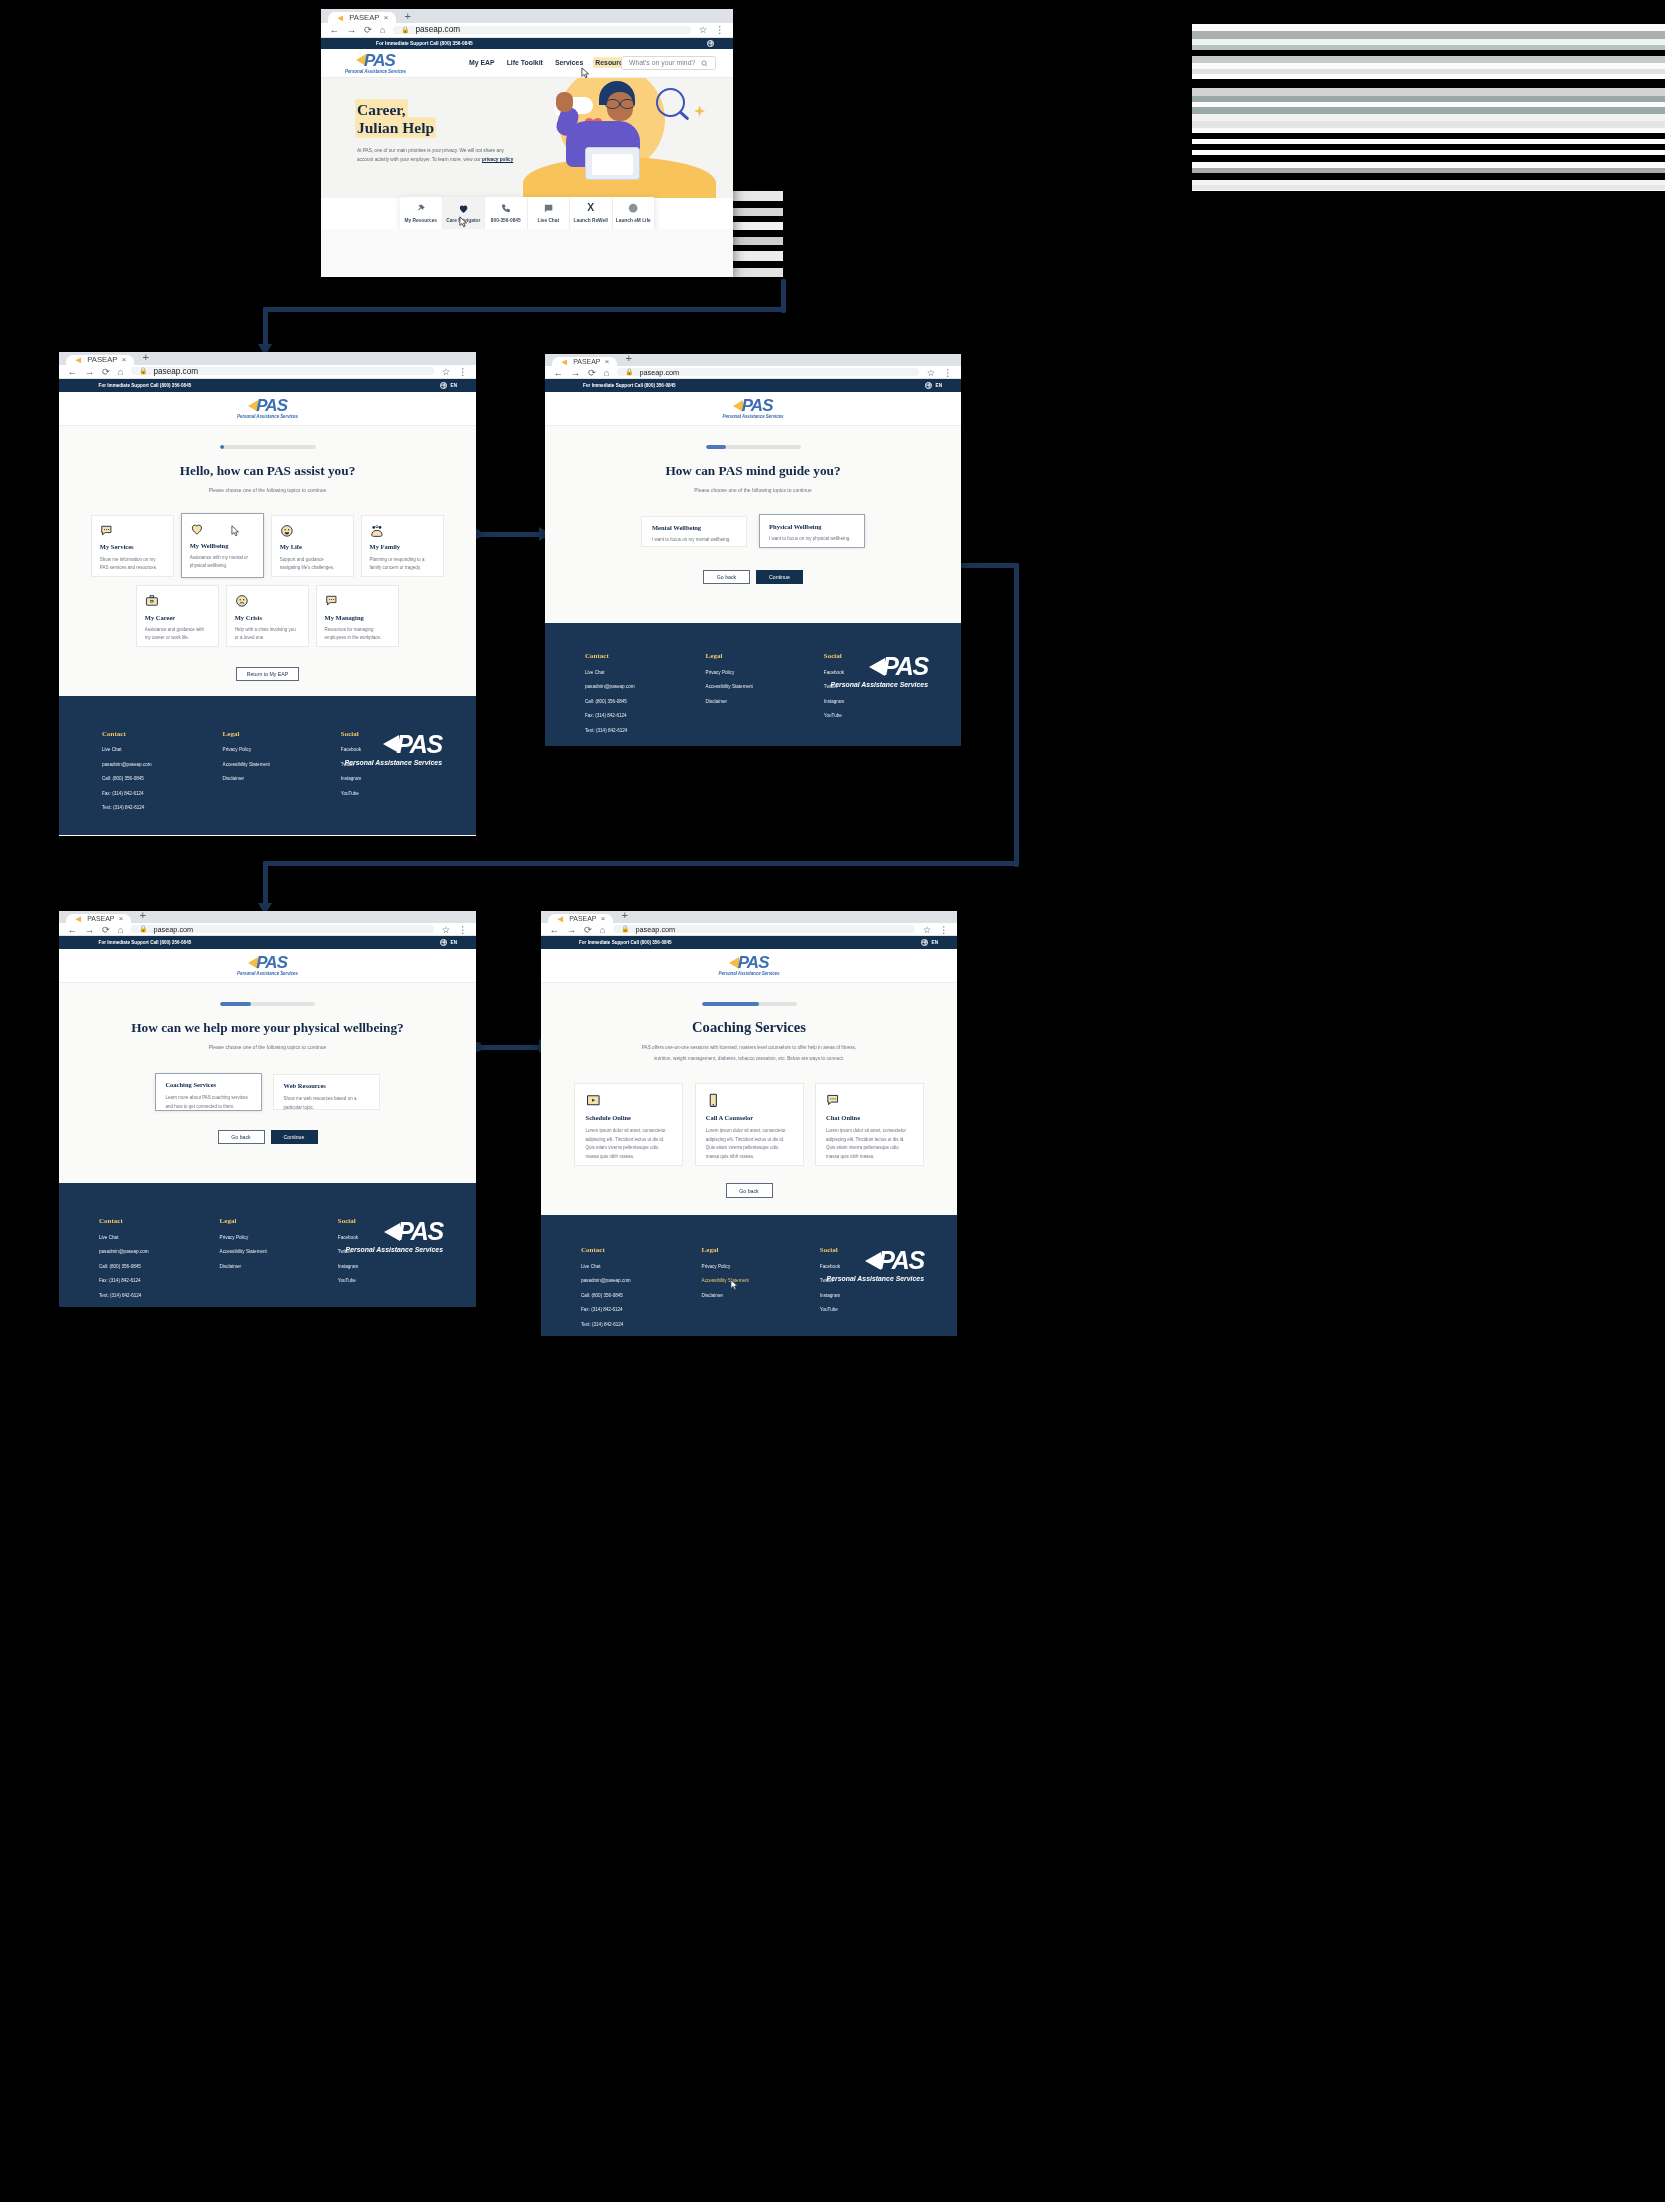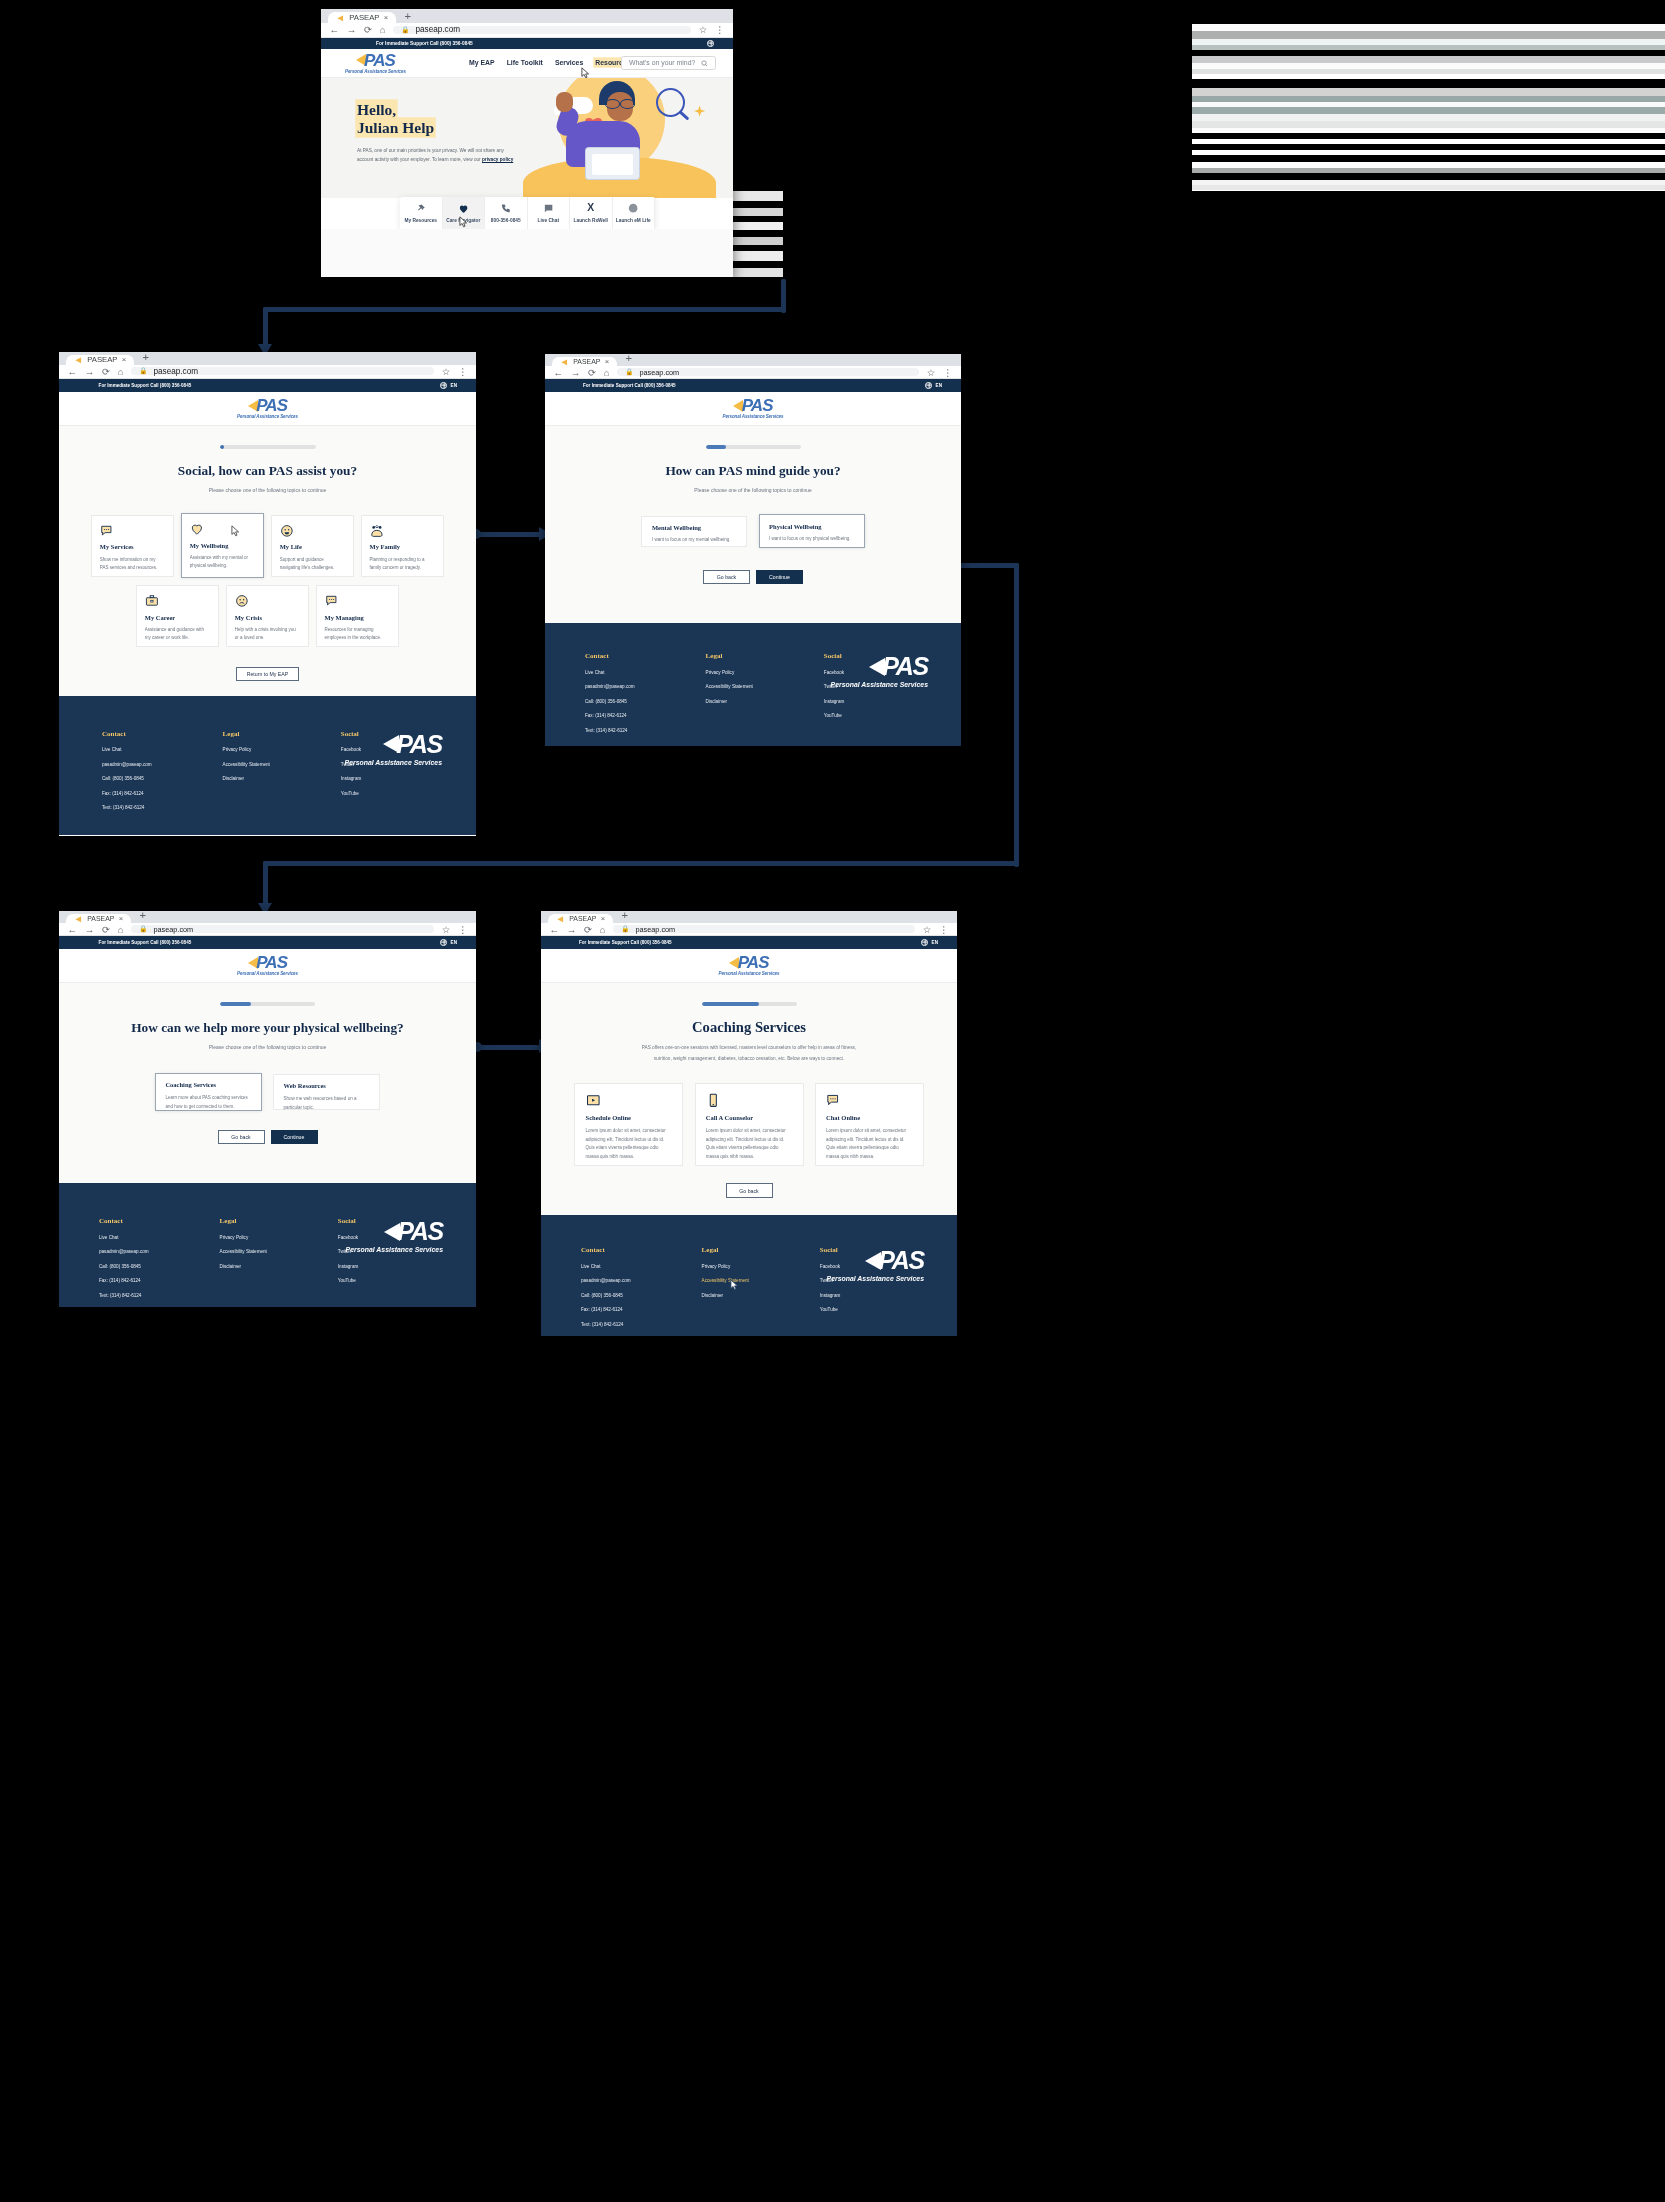--- a/index.html
+++ b/index.html
@@ -329,21 +329,21 @@
         <div style="position:absolute; left:102px; top:21.5px; width:14.6px; height:9.5px; border:1.5px solid #1c3b6b; border-radius:50%;"></div>
         <div style="position:absolute; left:48px; top:43px; width:74px; height:46px; background:#6657c9; border-radius:20.6px 20.6px 6.9px 6.9px;"></div>
         <div style="position:absolute; left:40px; top:29px; width:19px; height:29px; background:#6657c9; border-radius:9.5px; transform:rotate(18deg);"></div>
         <div style="position:absolute; left:38px; top:13.8px; width:17px; height:20.6px; background:#b5714a; border-radius:7.7px;"></div>
         <div style="position:absolute; left:67px; top:69px; width:55px; height:33px; background:#e9eef5; border-radius:3.4px; border:1.3px solid #c8d2e0;"></div>
         <div style="position:absolute; left:74px; top:76px; width:41px; height:20.6px; background:#fff; border-radius:1.7px;"></div>
       </div>
 
       <div style="position:absolute; left:36px; top:24px;">
         <div class="hero-h1" style="font-size:15.5px;">
-          <span class="hl-yellow">Hello,</span>
+          <span class="hl-yellow">Career,</span>
         </div>
         <div class="hero-h1" style="font-size:15.5px; margin-top:1.7px;">
           <span class="hl-yellow">Julian Help</span>
         </div>
         <div class="hero-p" style="font-size:4.7px; margin-top:10.3px; max-width:163px;">
           <span>At PAS, one of our main priorities is your privacy. We will not share any</span>
           <span>account activity with your employer. To learn more, view our </span><u>privacy policy</u>
         </div>
       </div>
     </div>
@@ -446,21 +446,21 @@
         <div class="pas-sub">Personal Assistance Services</div>
       </div>
     </div>
 
     <div class="page-body" style="height:270px; padding-top:19px;">
       <div class="progress-wrap">
         <div class="progress" style="width:96px;height:4.3px;">
           <div class="fill dot-only" style="width:4.3px;"></div>
         </div>
       </div>
-      <h1 class="page-h1" style="font-size:13.3px; margin-top:13.8px;">Social, how can PAS assist you?</h1>
+      <h1 class="page-h1" style="font-size:13.3px; margin-top:13.8px;">Hello, how can PAS assist you?</h1>
       <p class="page-sub" style="font-size:5px; margin-top:7.7px;">Please choose one of the following topics to continue</p>
 
       <div style="display:flex; gap:6.9px; justify-content:center; margin-top:22.4px;">
         <div class="card" style="width:83px; height:62px; padding:7.7px;">
           <span class="ico" style="justify-content:flex-start;">
             <svg width="13.8" height="13.8" viewBox="0 0 24 24">
                 <path d="M3 4h16v11H9l-5 4 1-4H3z" fill="#fbe1a8" stroke="#18304f" stroke-width="1.6" stroke-linejoin="round"></path>
                 <circle cx="8" cy="9.5" r="1" fill="#18304f"></circle>
                 <circle cx="11.5" cy="9.5" r="1" fill="#18304f"></circle>
                 <circle cx="15" cy="9.5" r="1" fill="#18304f"></circle>

